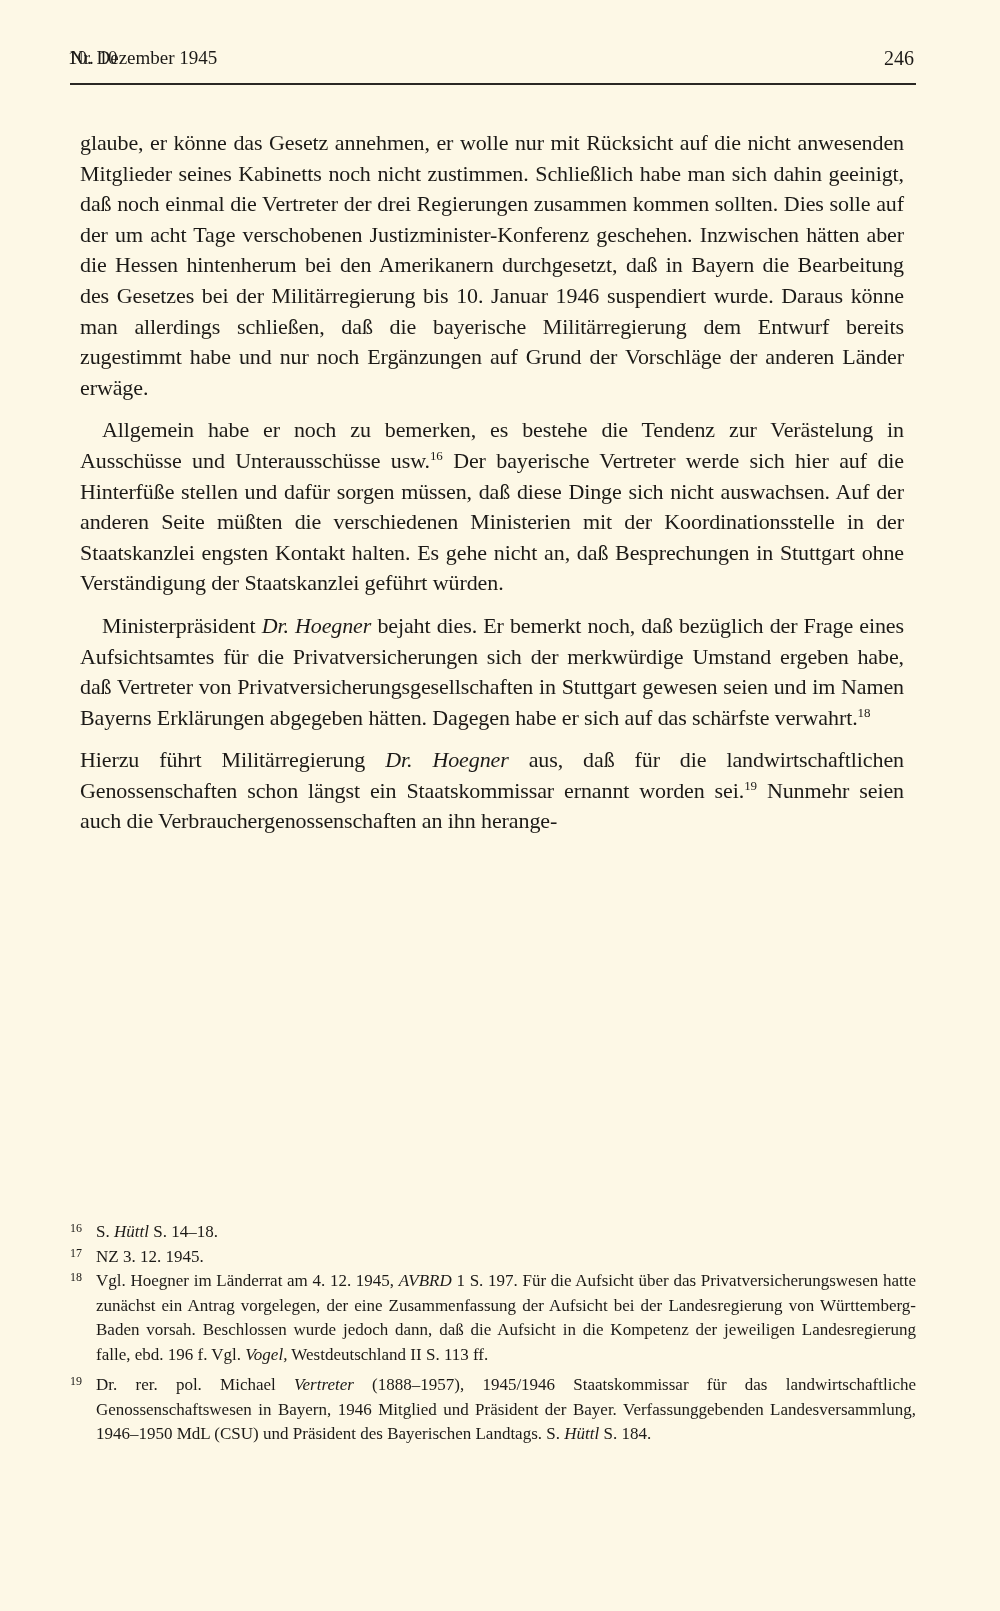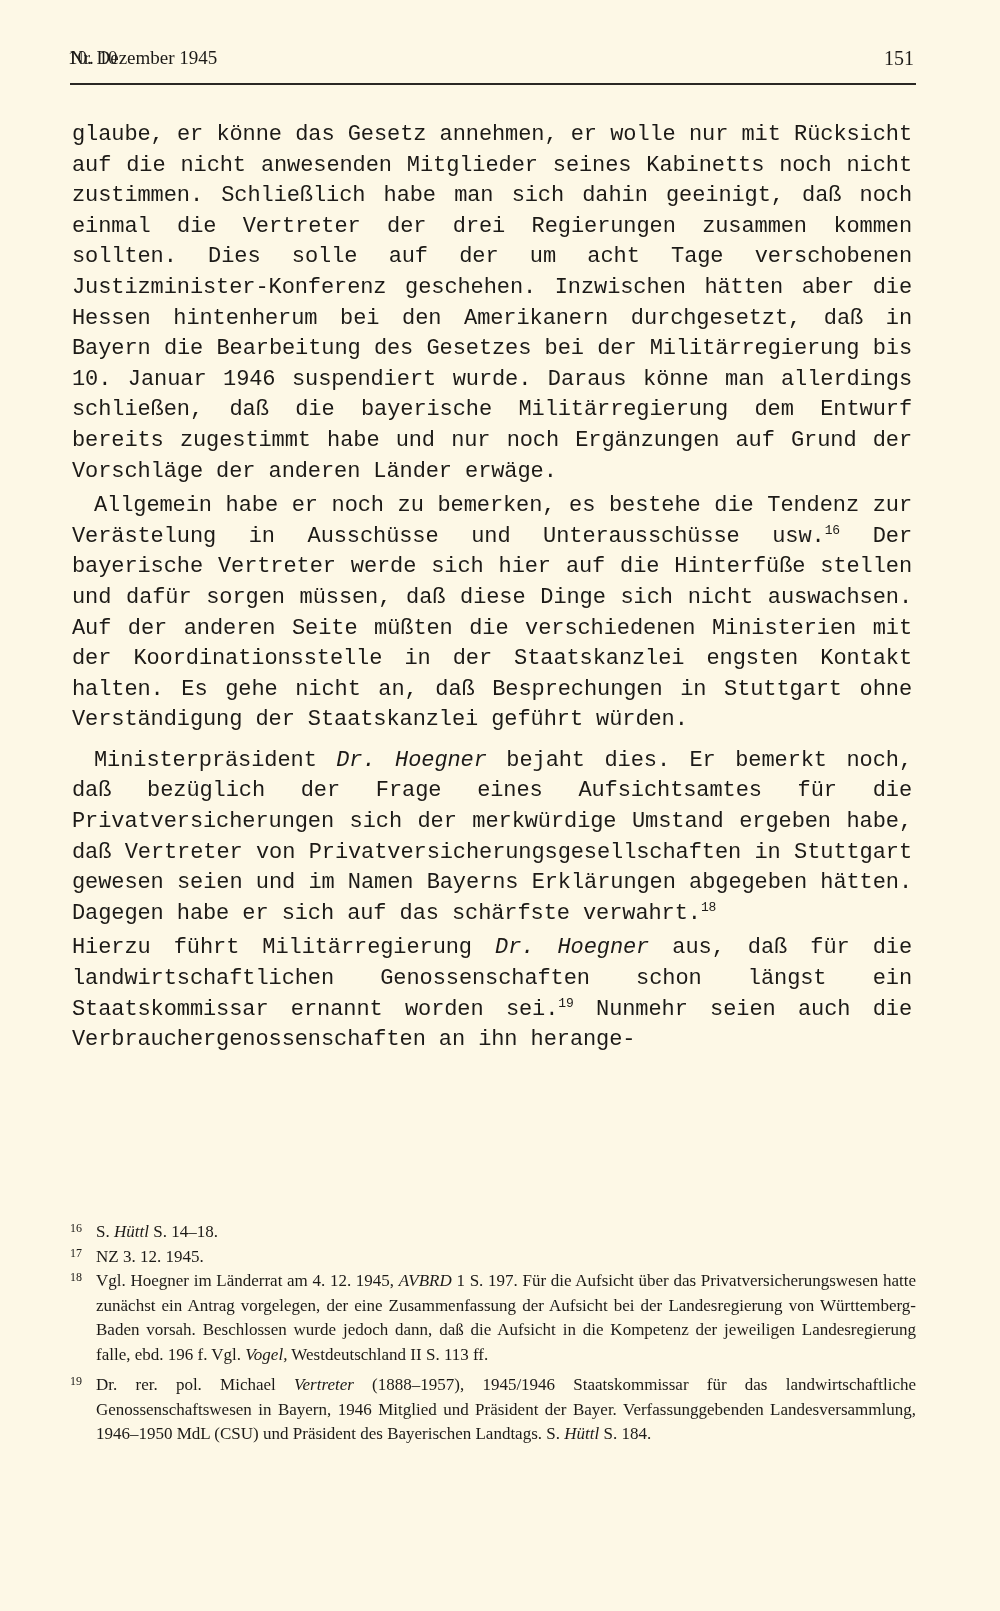--- a/index.html
+++ b/index.html
@@ -42,22 +42,21 @@
       position: absolute;
       top: 72px;
       left: 0;
       width: 848px;
       font-size: 22px;
       line-height: 30.6px;
       text-align: justify;
       letter-spacing: -0.1px;
     }
     .body-text p {
-      margin: 4px;
-      font-family: Liberation Mono, monospace;
+      margin: 12px;
     }
     .body-text p.indent {
       text-indent: 22px;
     }
     .body-text p.gap-before {
       margin-top: 10px;
     }
     .body-text .heading {
       margin-top: 10px;
       font-style: italic;
@@ -94,21 +93,21 @@
     }
   </style>
 </head>
 <body>
 
 <div class="page">
 
   <div class="running-head">
     <span class="left">Nr. 10</span>
     <span class="center">10. Dezember 1945</span>
-    <span class="right">151</span>
+    <span class="right">246</span>
   </div>
   <div class="head-rule"></div>
 
   <div class="body-text">
     <p><span>glaube, er könne das Gesetz annehmen, er wolle nur mit Rücksicht auf die nicht anwesenden Mitglieder seines Kabinetts noch nicht zustimmen. Schließlich habe man sich dahin geeinigt, daß noch einmal die Vertreter der drei Regierungen zusammen kommen sollten. Dies solle auf der um acht Tage verschobenen Justizminister-Konferenz geschehen. Inzwischen hätten aber die Hessen hintenherum bei den Amerikanern durchgesetzt, daß in Bayern die Bearbeitung des Gesetzes bei der Militärregierung bis 10. Januar 1946 suspendiert wurde. Daraus könne man allerdings schließen, daß die bayerische Militärregierung dem Entwurf bereits zugestimmt habe und nur noch Ergänzungen auf Grund der Vorschläge der anderen Länder erwäge.</span></p>
 
     <p class="indent"><span>Allgemein habe er noch zu bemerken, es bestehe die Tendenz zur Verästelung in Ausschüsse und Unterausschüsse usw.</span><sup>16</sup><span> Der bayerische Vertreter werde sich hier auf die Hinterfüße stellen und dafür sorgen müssen, daß diese Dinge sich nicht auswachsen. Auf der anderen Seite müßten die verschiedenen Ministerien mit der Koordinationsstelle in der Staatskanzlei engsten Kontakt halten. Es gehe nicht an, daß Besprechungen in Stuttgart ohne Verständigung der Staatskanzlei geführt würden.</span></p>
 
 
     <p class="indent gap-before"><span>Ministerpräsident </span><em>Dr. Hoegner</em><span> bejaht dies. Er bemerkt noch, daß bezüglich der Frage eines Aufsichtsamtes für die Privatversicherungen sich der merkwürdige Umstand ergeben habe, daß Vertreter von Privatversicherungsgesellschaften in Stuttgart gewesen seien und im Namen Bayerns Erklärungen abgegeben hätten. Dagegen habe er sich auf das schärfste verwahrt.</span><sup>18</sup></p>

